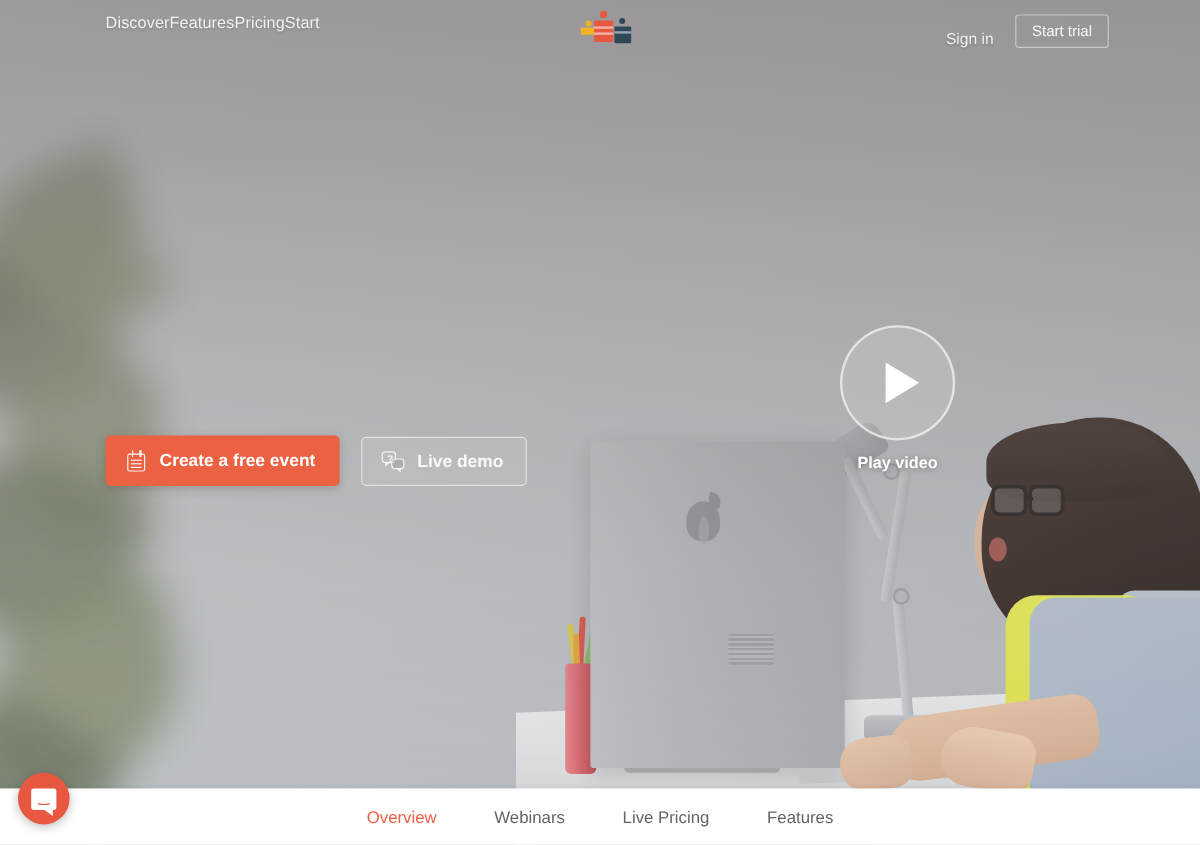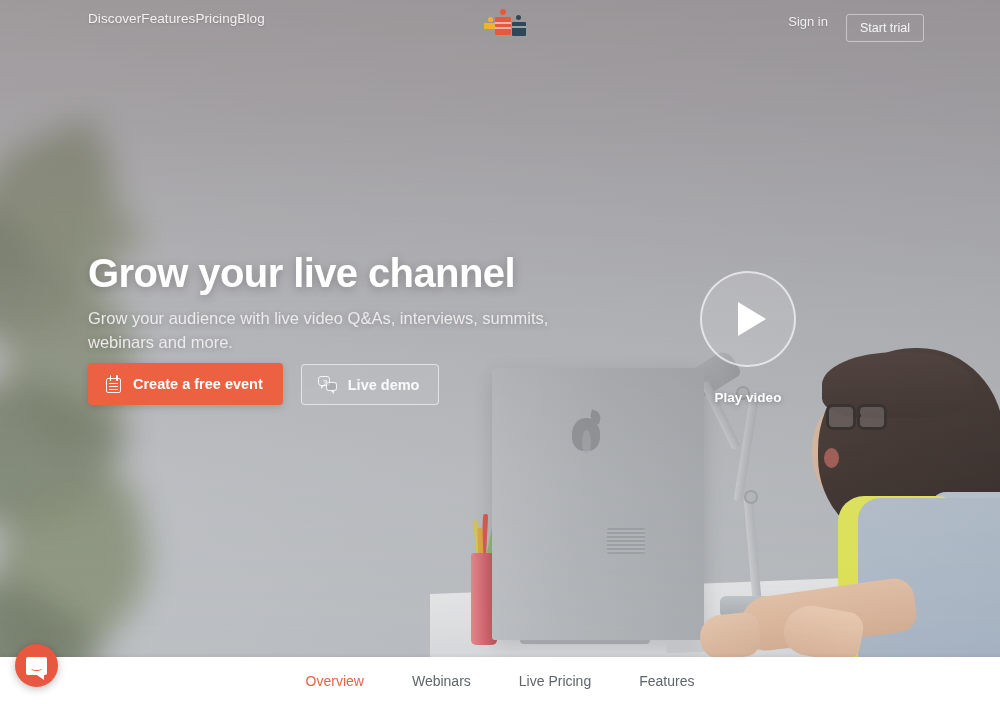--- a/index.html
+++ b/index.html
@@ -257,22 +257,22 @@
   
   .fo .fig-head { left:5px;  top:-8px; width:6px;  height:6px;  background:#e8573f; }
   .fo .fig-body { left:0px;  top:0px;  width:16px; height:18px; background:#e8573f; }
   .fo .fig-line { position:absolute; left:0; width:16px; height:1.5px; background:rgba(255,255,255,.55); }
   
   .fn .fig-head { left:4px;  top:-3px; width:5px;  height:5px;  background:#2f4858; }
   .fn .fig-body { left:0px;  top:4px;  width:14px; height:14px; background:#2f4858; }
   .fn .fig-line { position:absolute; left:0; width:14px; height:1.5px; background:rgba(255,255,255,.5); }
 
   .auth {
-    position:absolute; right:76px; top:14px; height:36px;
-    display:flex; align-items:flex-start; gap:18px;
+    position:absolute; right:76px; top:4px; height:36px;
+    display:flex; align-items:flex-end; gap:18px;
   }
   .signin {
     color:#efeeef; font-size:13px; text-decoration:none; cursor:pointer;
     text-shadow:0 1px 2px rgba(0,0,0,.18);
   }
   .start-trial {
     border:1px solid rgba(255,255,255,.45);
     color:#f7f6f7; font-size:12.5px;
     padding:6px 13px; border-radius:3px;
     background:transparent; cursor:pointer;
@@ -379,21 +379,21 @@
     display:flex; align-items:center; justify-content:center;
     margin:0 auto;
   }
   .play-tri {
     width:0; height:0; margin-left:7px;
     border-left:28px solid #ffffff;
     border-top:17px solid transparent;
     border-bottom:17px solid transparent;
   }
   .play-label {
-    margin-top:23px; color:#ffffff;
+    margin-top:11px; color:#ffffff;
     font-size:13.5px; font-weight:700;
     text-shadow:0 1px 5px rgba(40,34,36,.35);
   }
 
   
   .tabbar {
     position:absolute; left:0; bottom:0; width:1000px; height:47px;
     background:#ffffff;
     box-shadow:0 -1px 4px rgba(0,0,0,.07);
     z-index:40;
@@ -504,21 +504,21 @@
     <div class="photo-blur"></div>
     <div class="scrim"></div>
   </div>
 
   <div class="topnav">
 
     <div class="nav-links">
       <a class="nav-link" href="#">Discover</a>
       <a class="nav-link" href="#">Features</a>
       <a class="nav-link" href="#">Pricing</a>
-      <a class="nav-link" href="#">Blog</a>
+      <a class="nav-link" href="#">Start</a>
     </div>
 
     <div class="logo">
       <div class="logo-fig fy" style="left:0px; top:4px;">
         <div class="fig-head"></div>
           <div class="fig-body"></div>
       </div>
       <div class="logo-fig fo" style="left:11px; top:10px;">
         <div class="fig-head"></div>
         <div class="fig-body"></div>
@@ -531,24 +531,20 @@
         <div class="fig-line" style="top:8px;"></div>
       </div>
     </div>
 
     <div class="auth">
       <a class="signin" href="#">Sign in</a>
       <button class="start-trial">Start trial</button>
     </div>
   </div>
 
-  <div class="hero-copy">
-    <h1 class="hero-title">Grow your live channel</h1>
-    <p class="hero-sub">Grow your audience with live video Q&amp;As, interviews, summits, webinars and more.</p>
-  </div>
 
   <div class="hero-buttons">
 
     <button class="btn btn-primary">
       <span class="icon-cal">
         <span class="clip c1"></span>
           <span class="clip c2"></span>
         <span class="body"></span>
         <span class="line n1"></span>
           <span class="line n2"></span>

